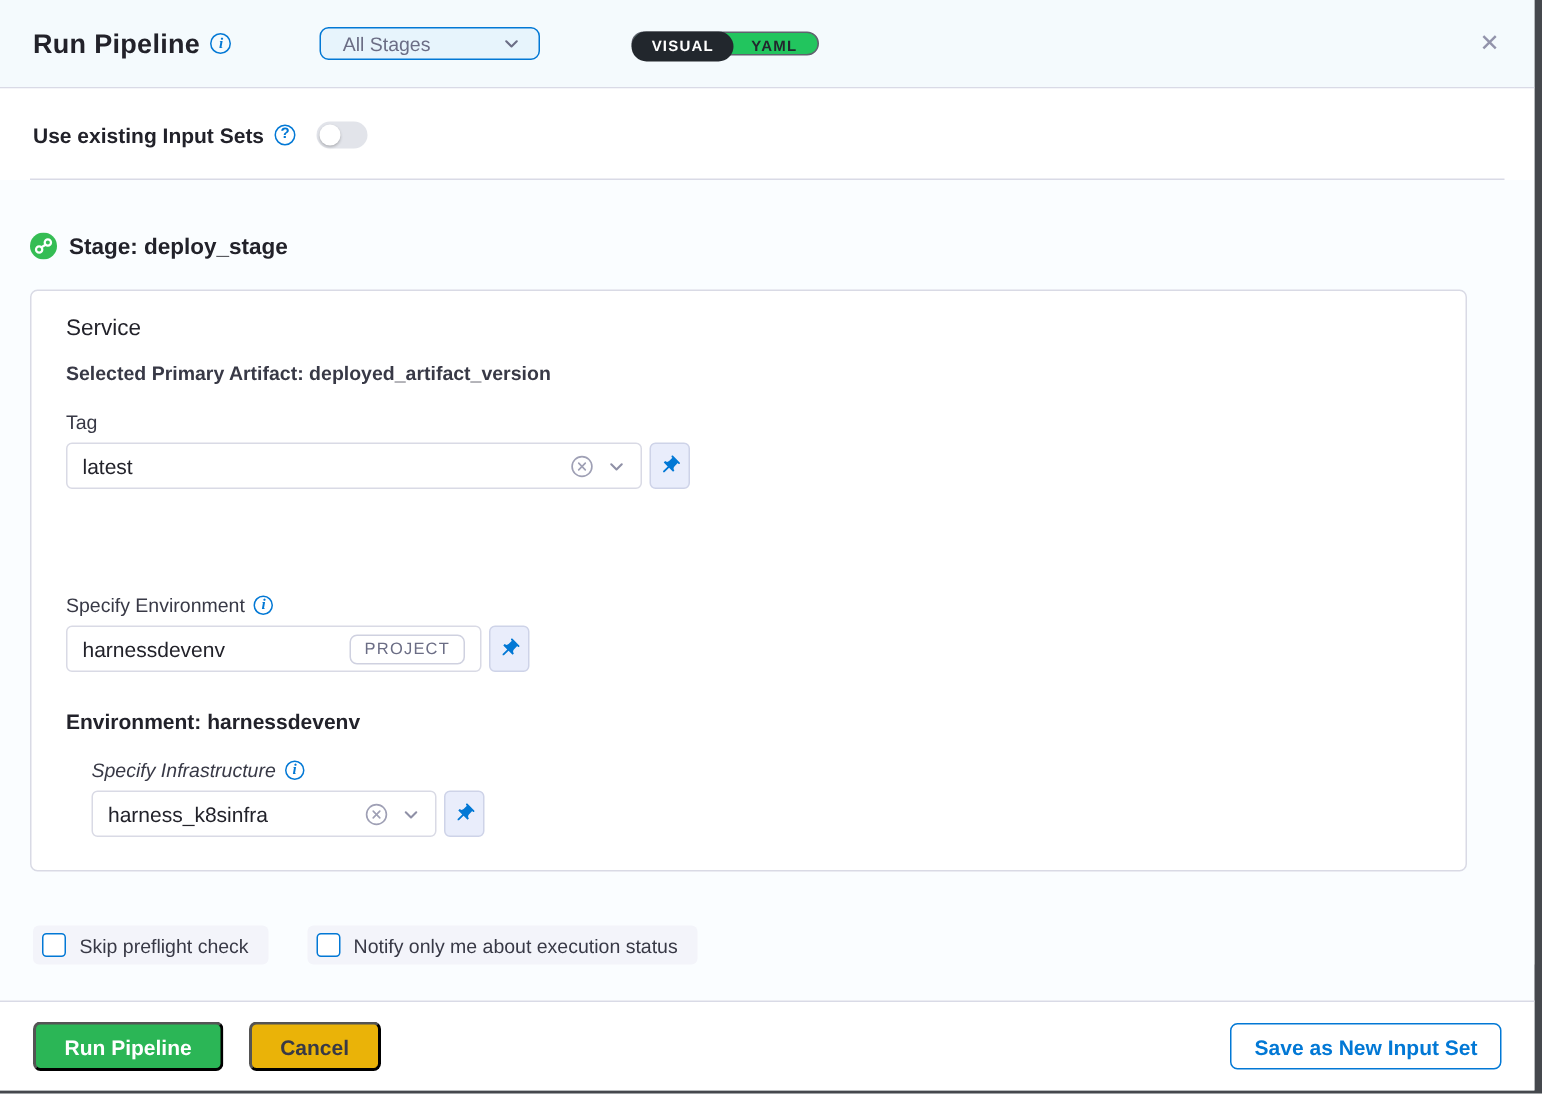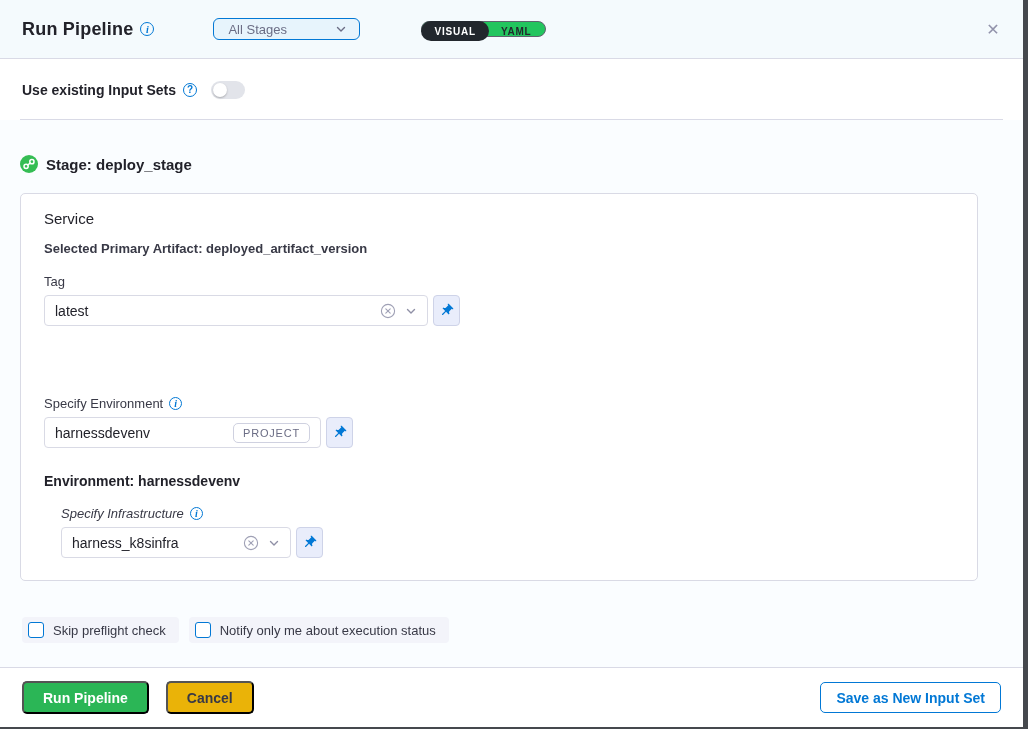--- a/index.html
+++ b/index.html
@@ -146,21 +146,21 @@
     margin-left:5px;
     width:27px; height:31px;
     background:#e9edfb;
     border:1px solid #ced3e8;
     border-radius:4px;
     display:inline-flex; align-items:center; justify-content:center;
     cursor:pointer;
   }
 
   
-  .options-row { display:flex; gap:10px; margin:36px 0 0 22px; }
+  .options-row { display:flex; gap:26px; margin:36px 0 0 22px; }
   .opt-group {
     display:flex; align-items:center; gap:9px;
     background:#f3f4fa; border-radius:4px;
     padding:5px 13px 5px 6px; cursor:pointer;
   }
   .checkbox {
     width:16px; height:16px; background:#fff;
     border:1.5px solid #0278d5; border-radius:3px; flex:0 0 auto;
   }
   .opt-label { font-size:13px; color:#383946; }

